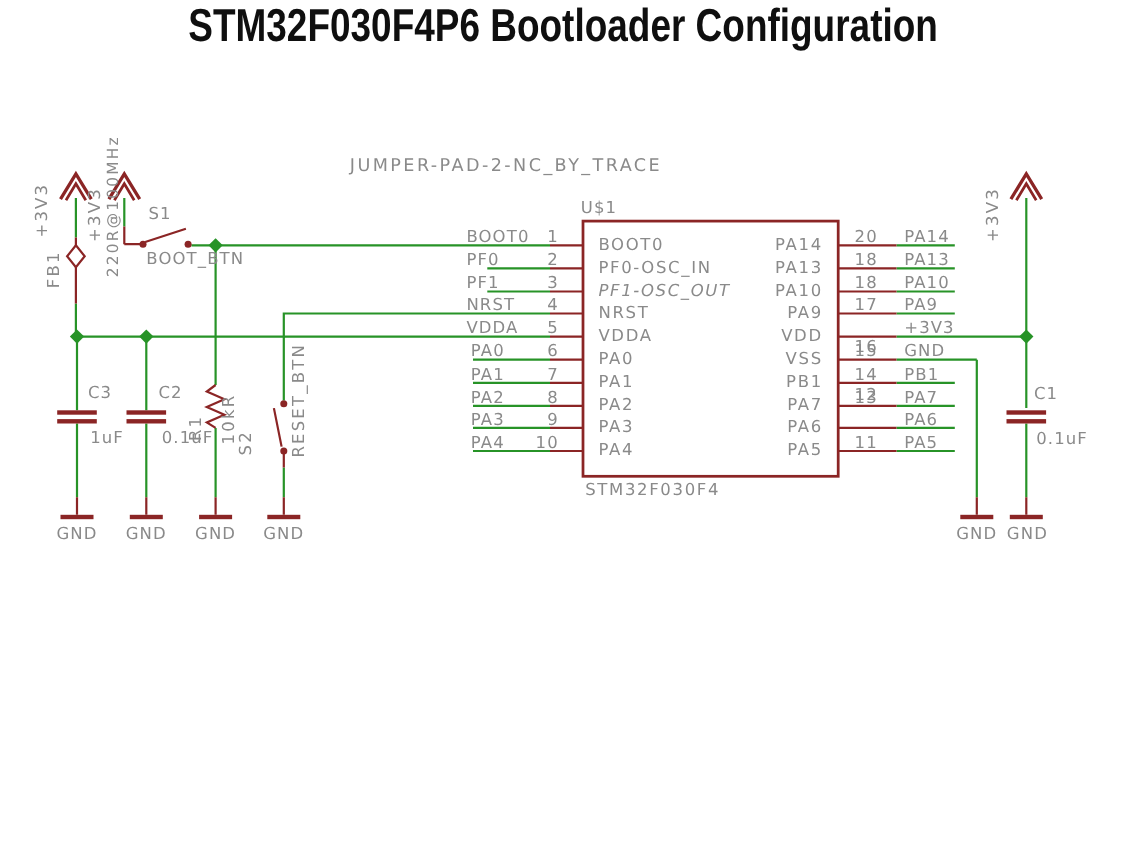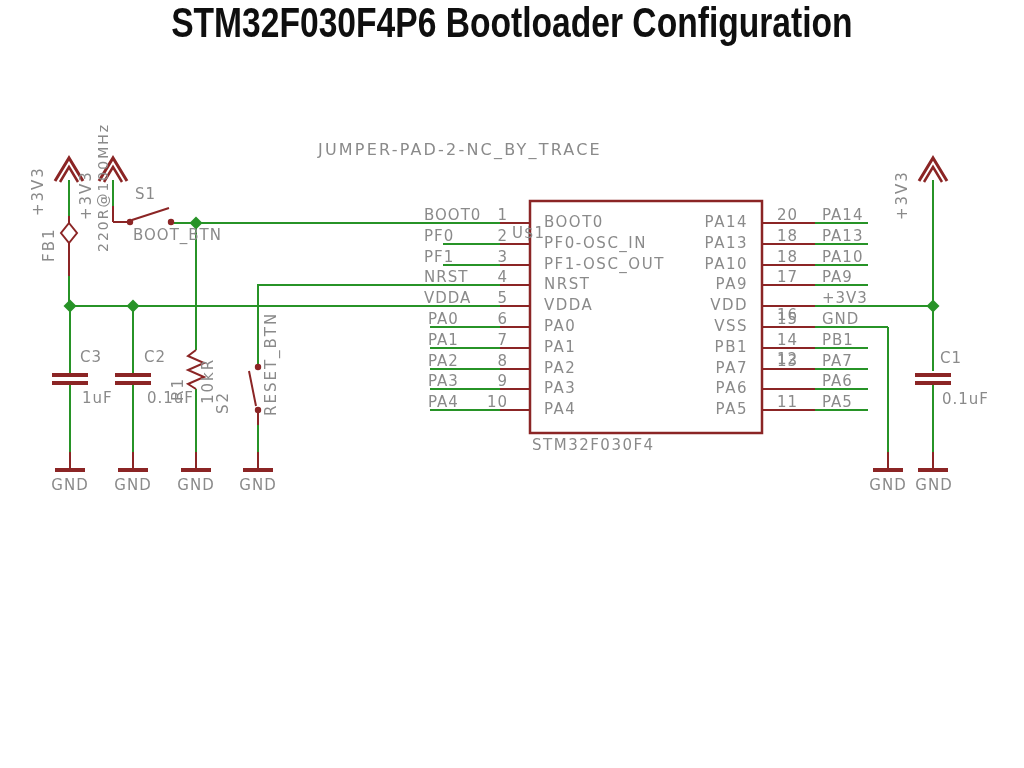--- a/index.html
+++ b/index.html
@@ -78,21 +78,21 @@
       <rect x="243" y="468" width="30" height="4"></rect>
       <rect x="873" y="468" width="30" height="4"></rect>
       <rect x="918" y="468" width="30" height="4"></rect>
     </g>
 
     <rect x="530" y="201" width="232" height="232" fill="none" stroke="#8b2525" stroke-width="2.5"></rect>
   </svg>
 
   <span class="t title" style="left:318px;top:142px;text-align:center;">JUMPER-PAD-2-NC_BY_TRACE</span>
 
-  <span class="t" style="left:512px;top:181px;margin-top:44px;">U$1</span>
+  <span class="t" style="left:528px;top:181px;">U$1</span>
   <span class="t icname" style="left:532px;top:437px;">STM32F030F4</span>
 
   <span class="t" style="left:424px;top:207px;">BOOT0</span>
   <span class="t" style="left:424px;top:228px;">PF0</span>
   <span class="t" style="left:424px;top:249px;">PF1</span>
   <span class="t" style="left:424px;top:269px;">NRST</span>
   <span class="t" style="left:424px;top:290px;">VDDA</span>
   <span class="t" style="left:428px;top:311px;">PA0</span>
   <span class="t" style="left:428px;top:332px;">PA1</span>
   <span class="t" style="left:428px;top:353px;">PA2</span>
@@ -105,21 +105,21 @@
   <span class="t r" style="left:462px;top:269px;width:46px;">4</span>
   <span class="t r" style="left:462px;top:290px;width:46px;">5</span>
   <span class="t r" style="left:462px;top:311px;width:46px;">6</span>
   <span class="t r" style="left:462px;top:332px;width:46px;">7</span>
   <span class="t r" style="left:462px;top:353px;width:46px;">8</span>
   <span class="t r" style="left:462px;top:373px;width:46px;">9</span>
   <span class="t r" style="left:462px;top:394px;width:46px;">10</span>
 
   <span class="t icname" style="left:544px;top:214px;">BOOT0</span>
   <span class="t icname" style="left:544px;top:235px;">PF0-OSC_IN</span>
-  <span class="t icname" style="left:544px;top:256px;">PF1-OSC_OUT</span>
+  <span class="t icname" style="left:544px;top:256px;font-style:italic;">PF1-OSC_OUT</span>
   <span class="t icname" style="left:544px;top:276px;">NRST</span>
   <span class="t icname" style="left:544px;top:297px;">VDDA</span>
   <span class="t icname" style="left:544px;top:318px;">PA0</span>
   <span class="t icname" style="left:544px;top:339px;">PA1</span>
   <span class="t icname" style="left:544px;top:360px;">PA2</span>
   <span class="t icname" style="left:544px;top:380px;">PA3</span>
   <span class="t icname" style="left:544px;top:401px;">PA4</span>
 
   <span class="t icname r" style="left:620px;top:214px;width:128px;">PA14</span>
   <span class="t icname r" style="left:620px;top:235px;width:128px;">PA13</span>

